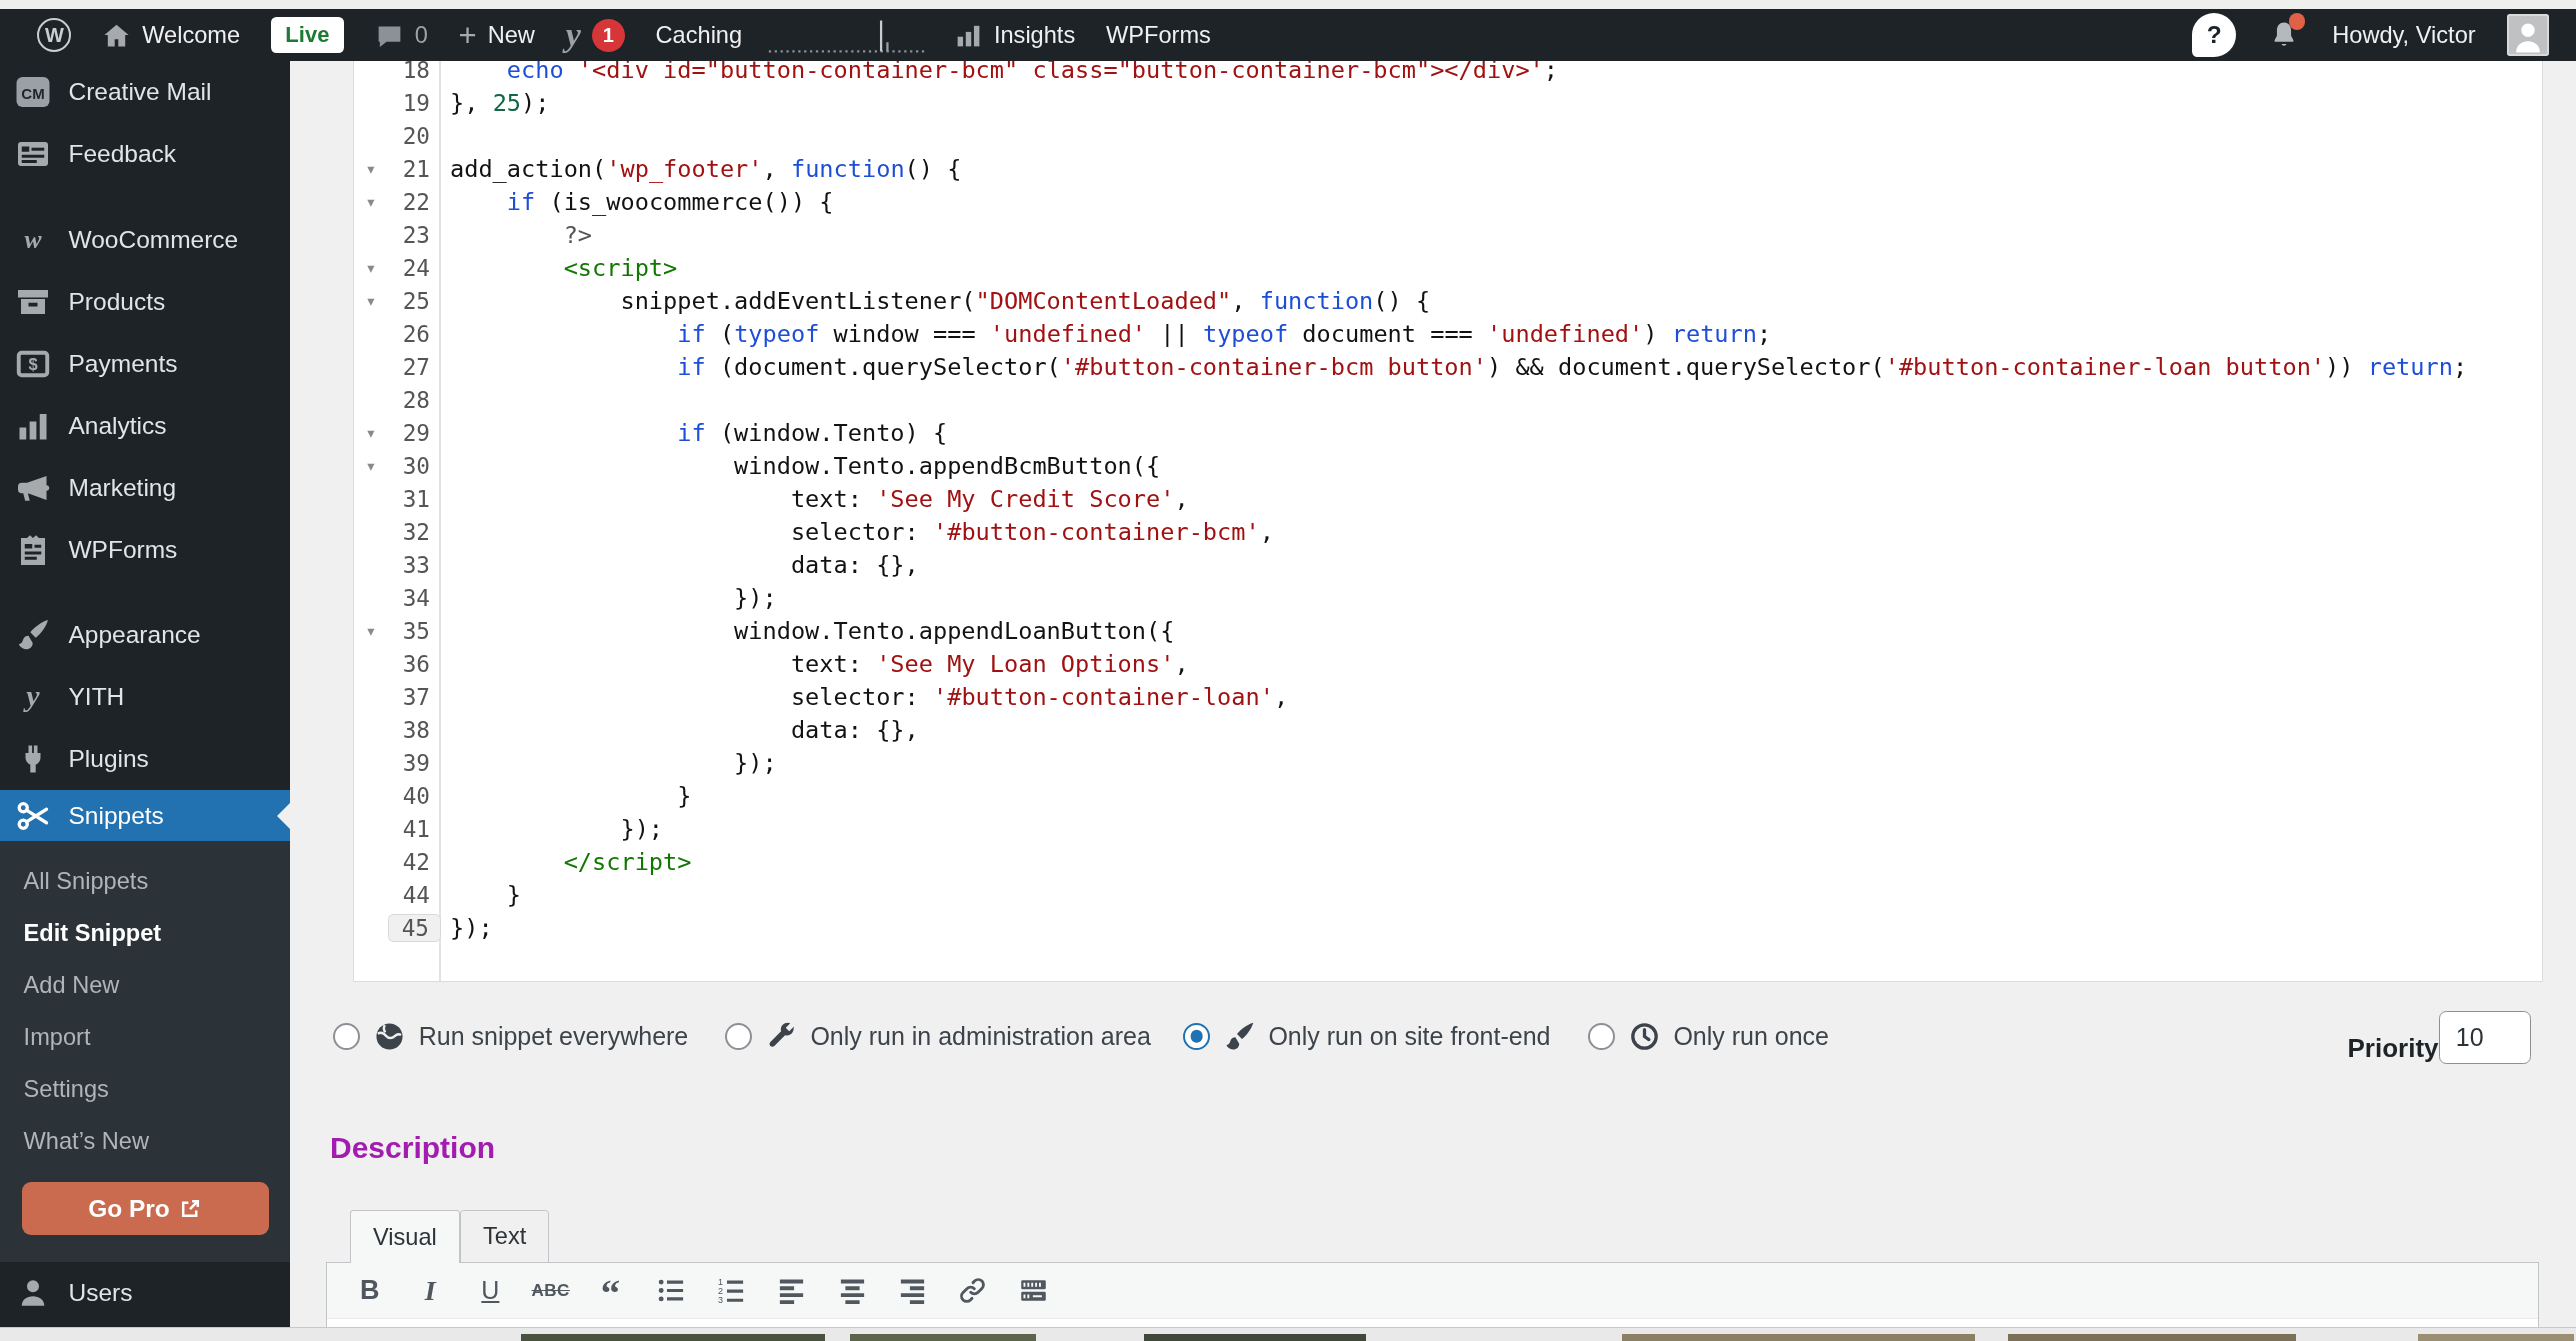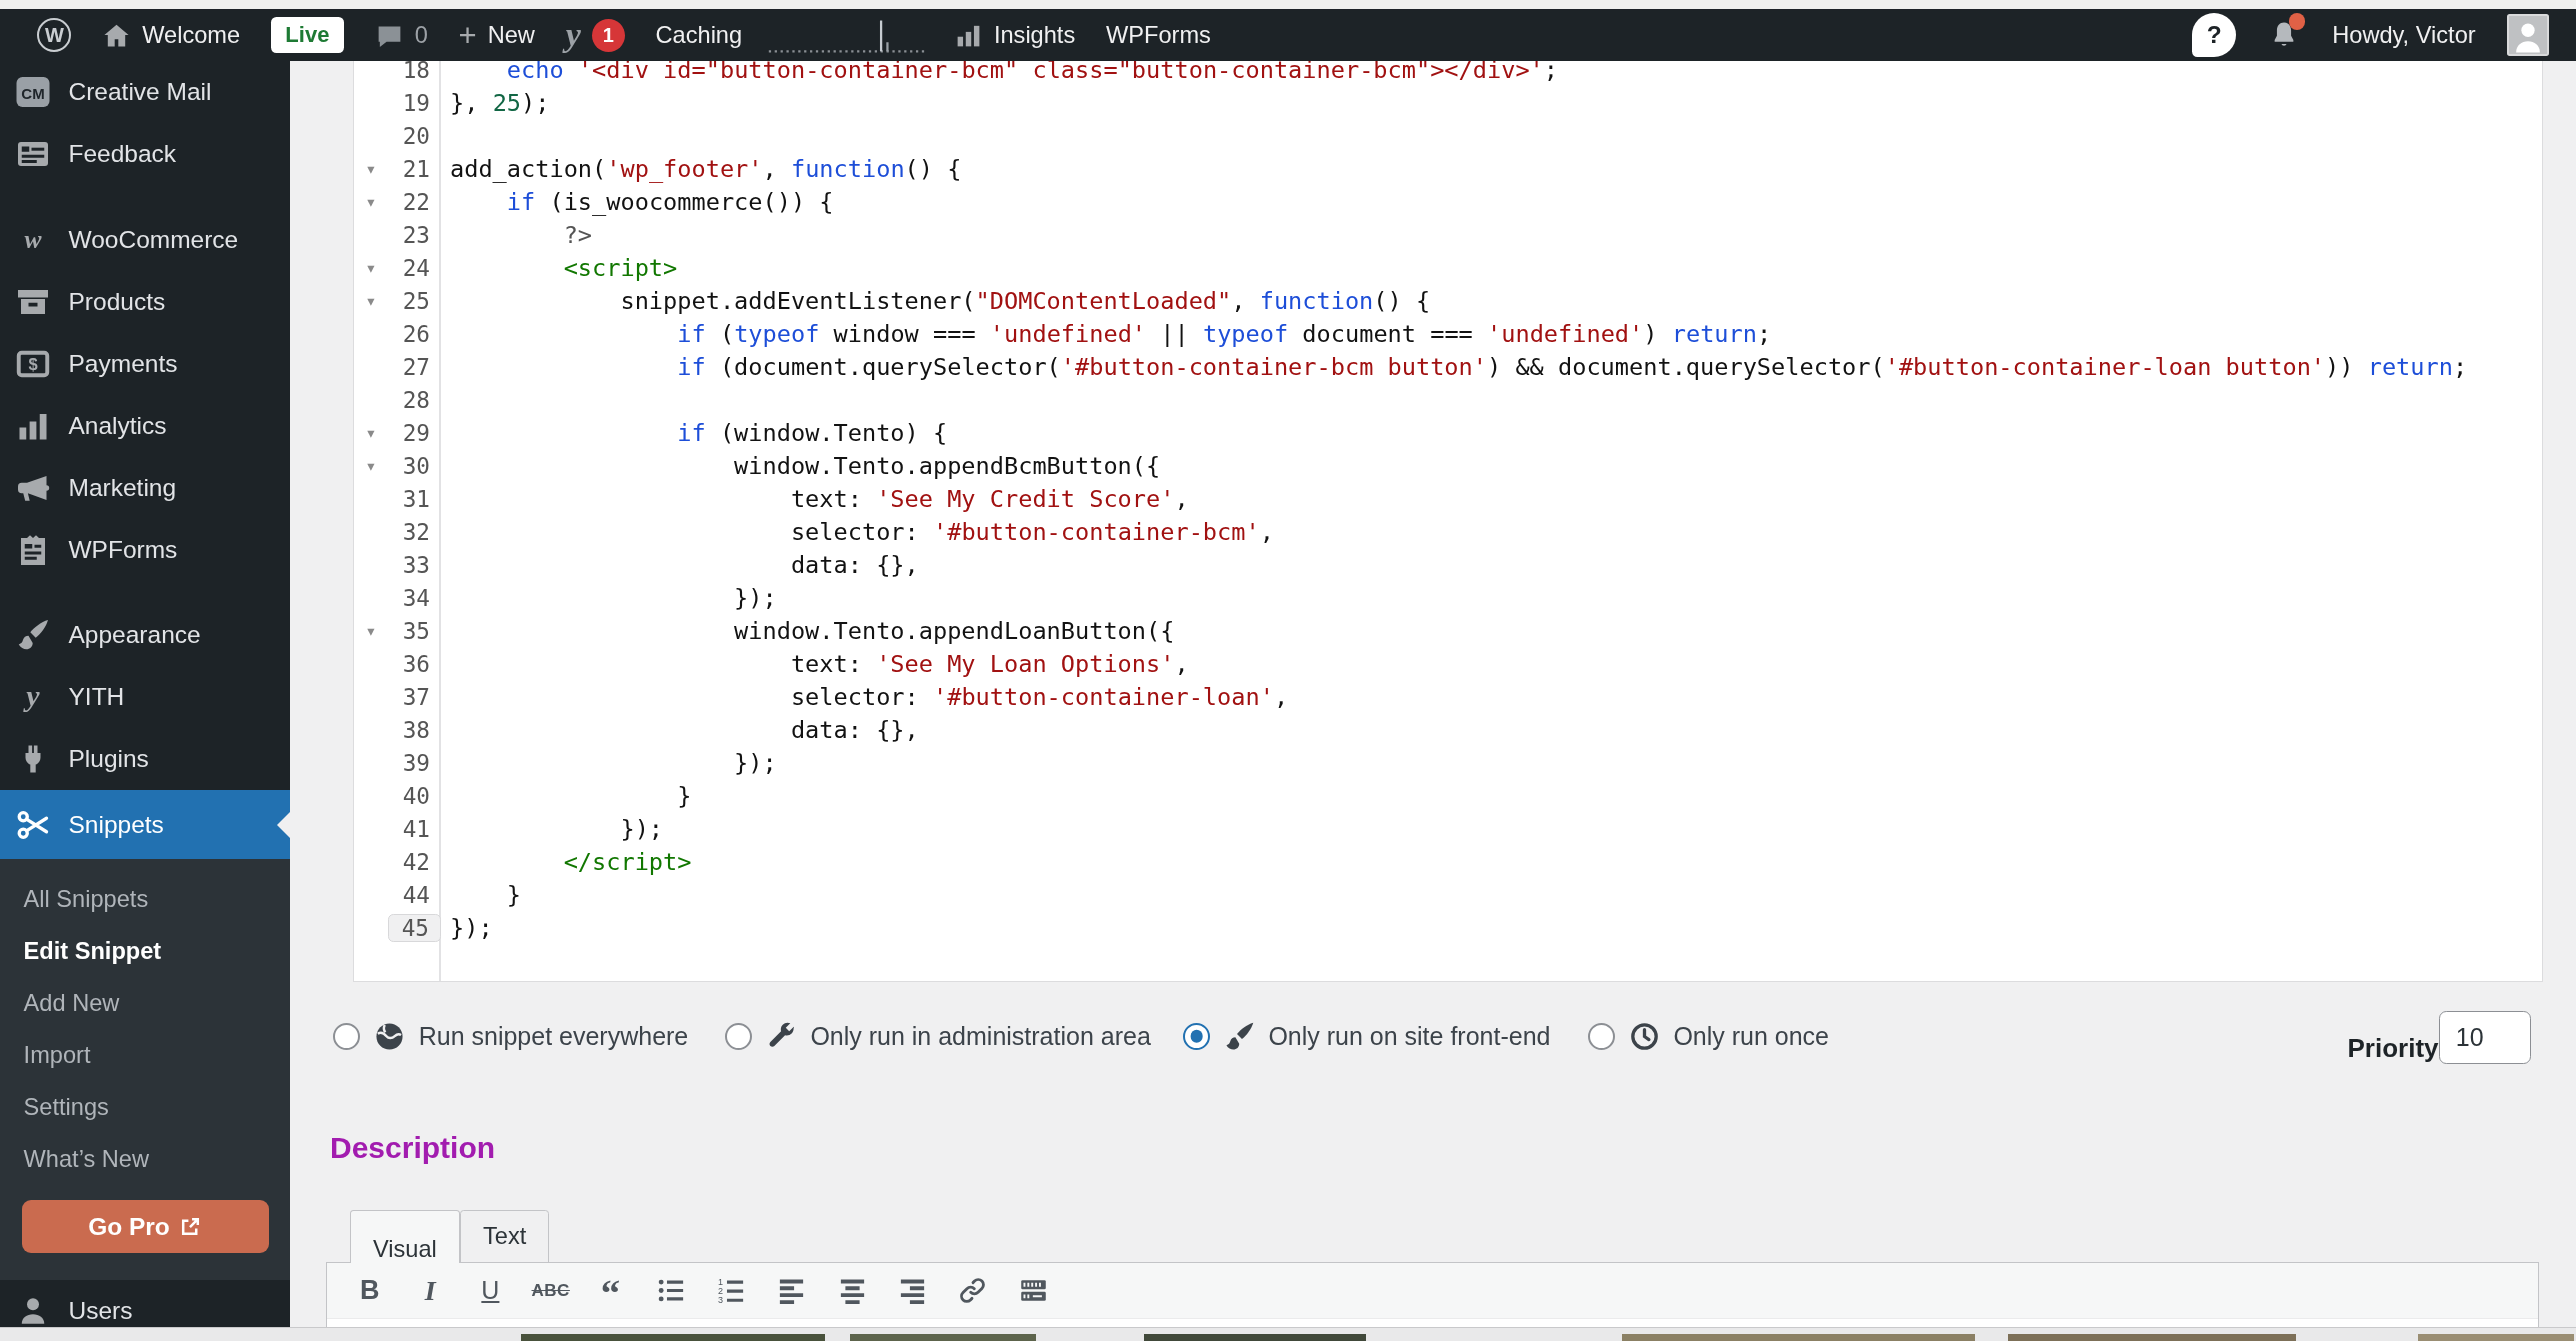--- a/index.html
+++ b/index.html
@@ -33,21 +33,21 @@
   .avatar { width: 42px; height: 42px; background: #bfc1c3; border: 2.7px solid #d9dadb; border-radius: 2.7px; overflow: hidden; cursor: pointer; }
   .avatar svg { width: 100%; height: 100%; }
 
   
   .sidebar { position: absolute; left: 0; top: 61px; width: 290px; height: 1266px; background: #1d2327; overflow: hidden; }
   .side-item { height: 62px; display: flex; align-items: center; gap: 18px; padding-left: 14.5px;
     color: #e2e4e7; font-size: 24.5px; cursor: pointer; }
   .side-item .icon { width: 36px; height: 36px; flex: none; color: #a7aaad; display: inline-flex; }
   .side-item .icon svg { width: 100%; height: 100%; }
   .side-sep { height: 23.6px; }
-  .side-item.active { background: #2271b1; height: 69px; color: #ffffff; position: relative; }
+  .side-item.active { background: #2271b1; height: 51px; color: #ffffff; position: relative; }
   .side-item.active .icon { color: #ffffff; }
   .side-item.active::after { content: ""; position: absolute; right: 0; top: 50%; transform: translateY(-50%);
     border: 13.6px solid transparent; border-right-color: #f0f0f1; }
   .submenu { background: #2c3338; padding: 14.5px 0 23.6px; }
   .sub-item { height: 52px; display: flex; align-items: center; padding-left: 23.6px; color: #b0b5ba; font-size: 23.6px; cursor: pointer; }
   .sub-item.current { color: #ffffff; font-weight: bold; }
   .go-pro-btn { margin: 14.5px 22px 3.6px; width: 247px; height: 53px; background: #ca6b4f; border-radius: 9px;
     color: #ffffff; font-weight: bold; font-size: 24.5px; display: flex; align-items: center; justify-content: center; gap: 8px; cursor: pointer; border: none; }
   .go-pro-btn svg { width: 25px; height: 25px; }
 
@@ -79,21 +79,21 @@
   .scope-opt .lbl { font-size: 25px; color: #3c434a; }
   .priority-wrap { position: absolute; right: 14.5px; top: 0; height: 56px; display: flex; align-items: flex-end; }
   .priority-label { font-size: 26px; font-weight: bold; color: #1d2327; }
   .priority-input { width: 92px; height: 53px; border: 1.8px solid #8c8f94; border-radius: 7.3px; background: #fff;
     font-size: 25px; color: #2c3338; padding-left: 16.3px; font-family: "Liberation Sans", sans-serif; }
 
   
   .desc-title { position: absolute; left: 330px; top: 1131px; font-size: 30px; font-weight: bold; color: #a21caf; }
   .tab { position: absolute; top: 1210px; height: 53px; display: flex; align-items: center; padding: 0 22px;
     font-size: 23.6px; color: #2c3338; cursor: pointer; border: 1.8px solid #c3c4c7; border-radius: 3.6px 3.6px 0 0; }
-  .tab.visual { left: 350px; background: #f6f7f7; border-bottom: none; z-index: 3; align-items: flex-end; }
+  .tab.visual { left: 350px; background: #f6f7f7; border-bottom: none; z-index: 3; }
   .tab.text { left: 460px; background: #f0f0f1; }
   .editor-wrap { position: absolute; left: 326px; top: 1262px; width: 2213px; height: 80px; background: #ffffff;
     border: 1.8px solid #c3c4c7; border-bottom: none; }
   .qt-toolbar { height: 56px; background: #f6f7f7; border-bottom: 1.8px solid #ebebec; display: flex; align-items: center; padding-left: 16.3px; }
   .tb-btn { width: 53px; height: 44px; margin-right: 7.3px; display: flex; align-items: center; justify-content: center;
     color: #50575e; cursor: pointer; border-radius: 3.6px; }
   .tb-btn svg { width: 31px; height: 31px; }
   .g-bold { font-weight: 800; font-size: 27px; }
   .g-italic { font-family: "Liberation Serif", serif; font-style: italic; font-weight: bold; font-size: 28px; }
   .g-underline { font-size: 25px; text-decoration: underline; }

